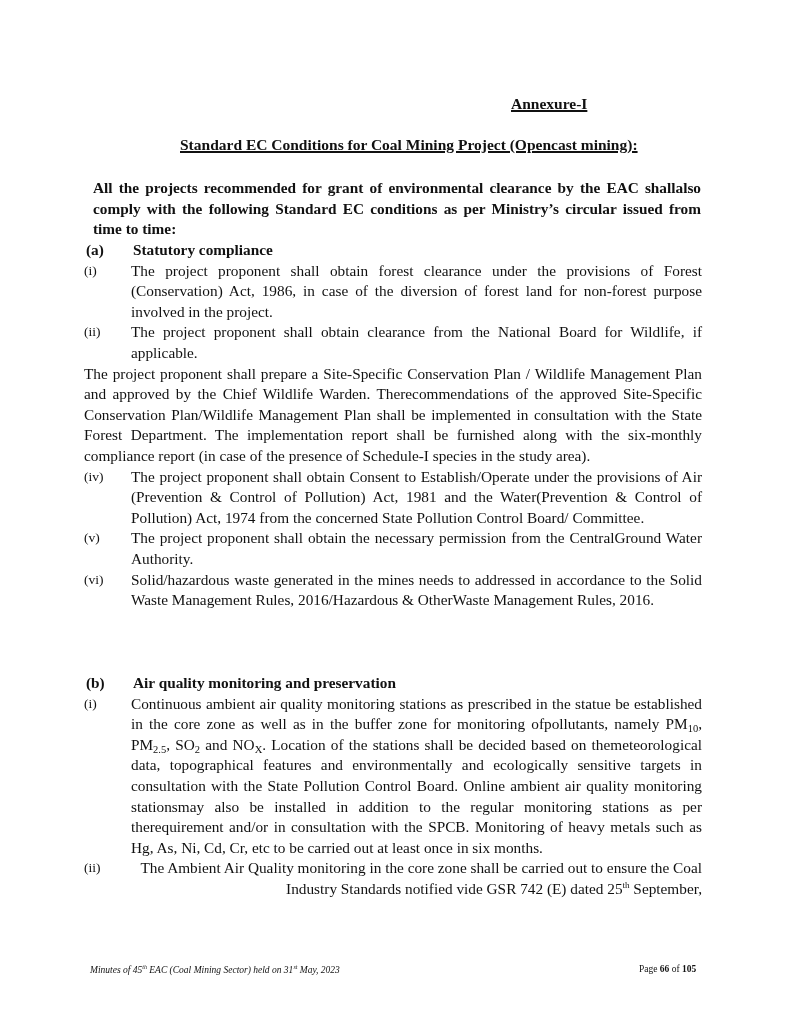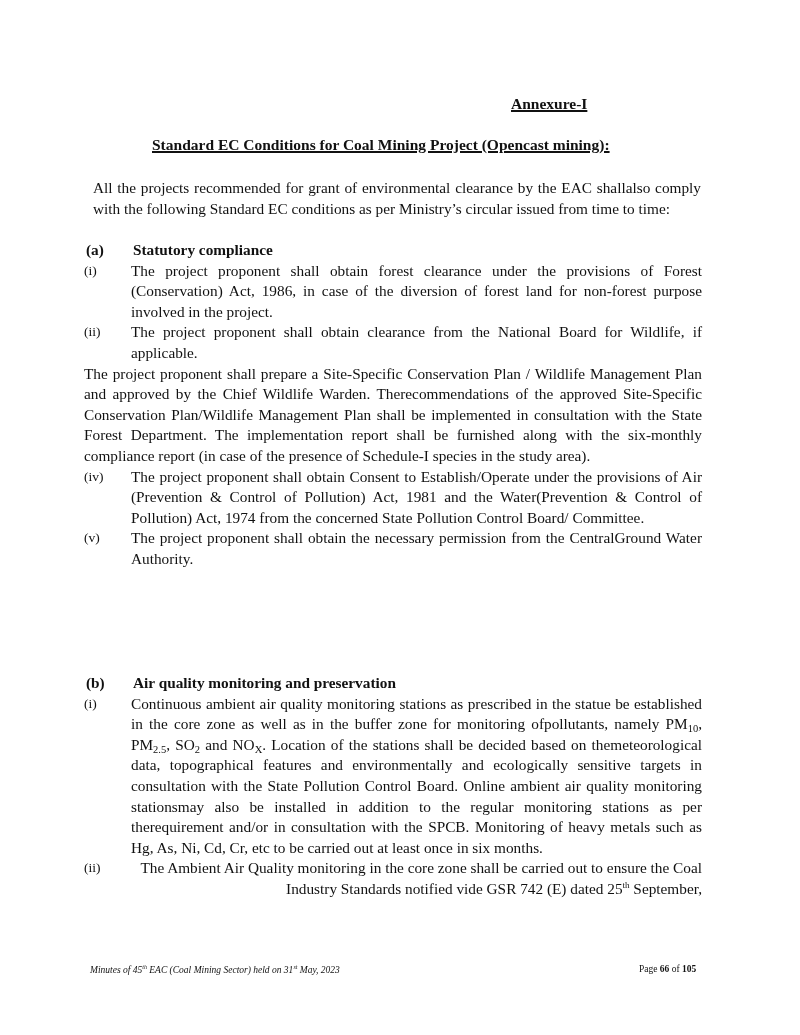--- a/index.html
+++ b/index.html
@@ -1,20 +1,20 @@
 <!DOCTYPE html>
 <html><head>
 <meta charset="utf-8">
 <style>
   html, body { margin:0; padding:0; background:#ffffff; }
   body { width:800px; height:1035px; position:relative; overflow:hidden;
          font-family:"Liberation Serif", serif; color:#111; }
   .annex { position:absolute; top:95px; left:511px; font-weight:bold; font-size:15.5px;
            text-decoration:underline; text-decoration-thickness:2px; }
-  .title { position:absolute; top:136px; left:152px; font-weight:bold; font-size:15.5px;
+  .title { position:absolute; top:136px; left:180px; font-weight:bold; font-size:15.5px;
            text-decoration:underline; text-decoration-thickness:2px; white-space:nowrap; }
   .intro { position:absolute; top:178px; left:93px; width:608px; font-size:15.3px; line-height:20.6px; }
   .section { position:absolute; left:84px; width:618px; font-size:15.3px; line-height:20.6px; }
   .sec-head { display:flex; font-weight:bold; }
   .sec-letter { width:47px; flex:none; padding-left:2px; }
   .item { display:flex; }
   .item-num { width:47px; flex:none; font-size:13.5px; }
   .item-text { flex:1; text-align:justify; }
   sub.s { font-size:10.5px; vertical-align:-3px; line-height:0; }
   sup.s { font-size:9px; line-height:0; }
@@ -22,21 +22,21 @@
   .footer-right { position:absolute; top:964px; left:639px; font-size:9.5px;text-align:center; }
   .footer-right b { font-weight:bold; }
   .footer-left sup { font-size:6px; }
 </style>
 </head>
 <body>
 
 <div class="annex">Annexure-I</div>
 <div class="title">Standard EC Conditions for Coal Mining Project (Opencast mining):</div>
 
-<div class="intro" style="text-align:justify;">All the projects recommended for grant of environmental clearance by the EAC shallalso comply with the following Standard EC conditions as per Ministry’s circular issued from time to time:</div>
+<div class="intro" style="text-align:justify;font-weight:bold;">All the projects recommended for grant of environmental clearance by the EAC shallalso comply with the following Standard EC conditions as per Ministry’s circular issued from time to time:</div>
 
 <div class="section" style="top:240px;">
   <div class="sec-head">
     <span class="sec-letter">(a)</span>
     <span>Statutory compliance</span>
   </div>
   <div class="item">
     <span class="item-num">(i)</span>
     <span class="item-text">The project proponent shall obtain forest clearance under the provisions of Forest (Conservation) Act, 1986, in case of the diversion of forest land for non-forest purpose involved in the project.</span>
   </div>
@@ -48,20 +48,24 @@
     <span class="item-text">The project proponent shall prepare a Site-Specific Conservation Plan / Wildlife Management Plan and approved by the Chief Wildlife Warden. Therecommendations of the approved Site-Specific Conservation Plan/Wildlife Management Plan shall be implemented in consultation with the State Forest Department. The implementation report shall be furnished along with the six-monthly compliance report (in case of the presence of Schedule-I species in the study area).</span>
   </div>
   <div class="item">
     <span class="item-num">(iv)</span>
     <span class="item-text">The project proponent shall obtain Consent to Establish/Operate under the provisions of Air (Prevention &amp; Control of Pollution) Act, 1981 and the Water(Prevention &amp; Control of Pollution) Act, 1974 from the concerned State Pollution Control Board/ Committee.</span>
   </div>
   <div class="item">
     <span class="item-num">(v)</span>
     <span class="item-text">The project proponent shall obtain the necessary permission from the CentralGround Water Authority.</span>
   </div>
+  <div class="item">
+    <span class="item-num">(vi)</span>
+    <span class="item-text">Solid/hazardous waste generated in the mines needs to addressed in accordance to the Solid Waste Management Rules, 2016/Hazardous &amp; OtherWaste Management Rules, 2016.</span>
+  </div>
 </div>
 
 <div class="section" style="top:673px;">
   <div class="sec-head">
     <span class="sec-letter">(b)</span>
     <span>Air quality monitoring and preservation</span>
   </div>
   <div class="item">
     <span class="item-num">(i)</span>
     <span class="item-text"><span>Continuous ambient air quality monitoring stations as prescribed in the statue be established in the core zone as well as in the buffer zone for monitoring ofpollutants, namely PM</span><sub class="s">10</sub><span>, PM</span><sub class="s">2.5</sub><span>, SO</span><sub class="s">2</sub><span> and NO</span><sub class="s">X</sub><span>. Location of the stations shall be decided based on themeteorological data, topographical features and environmentally and ecologically sensitive targets in consultation with the State Pollution Control Board. Online ambient air quality monitoring stationsmay also be installed in addition to the regular monitoring stations as per therequirement and/or in consultation with the SPCB. Monitoring of heavy metals such as Hg, As, Ni, Cd, Cr, etc to be carried out at least once in six months.</span></span>

